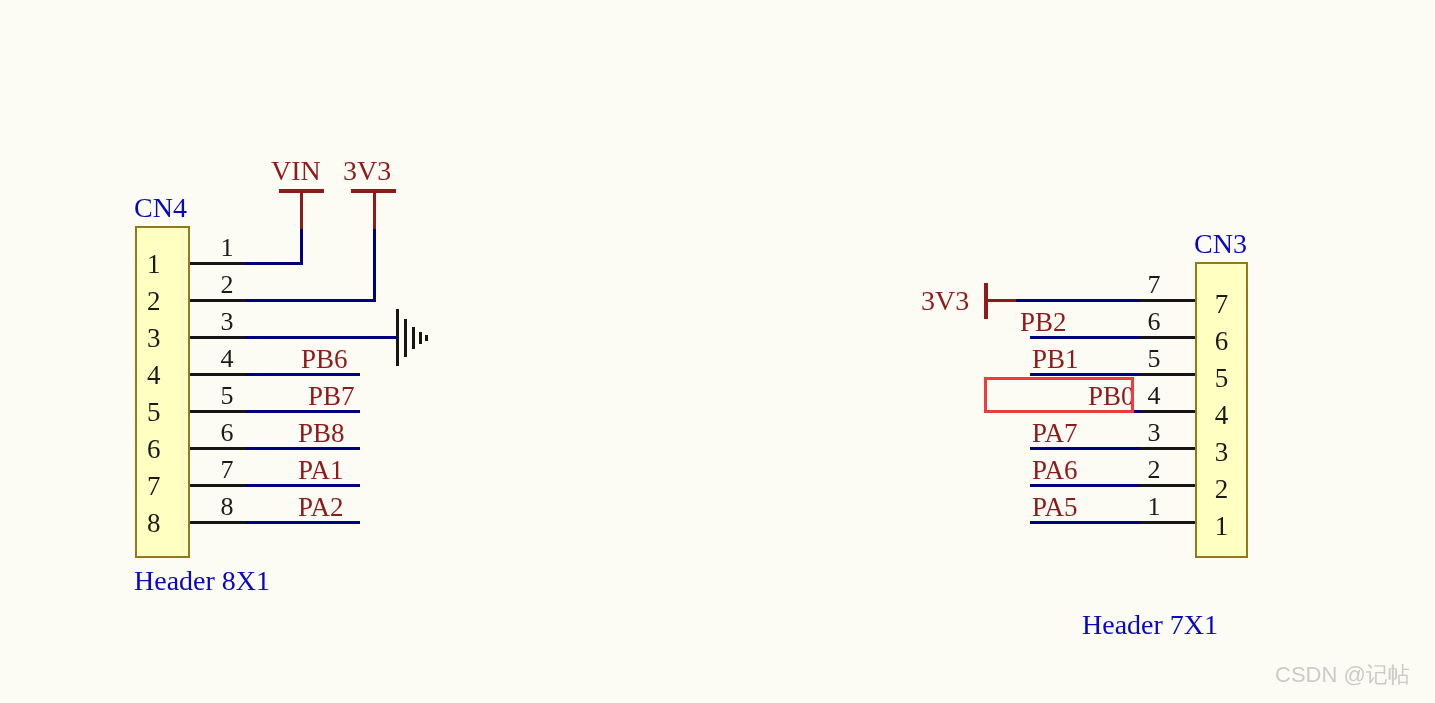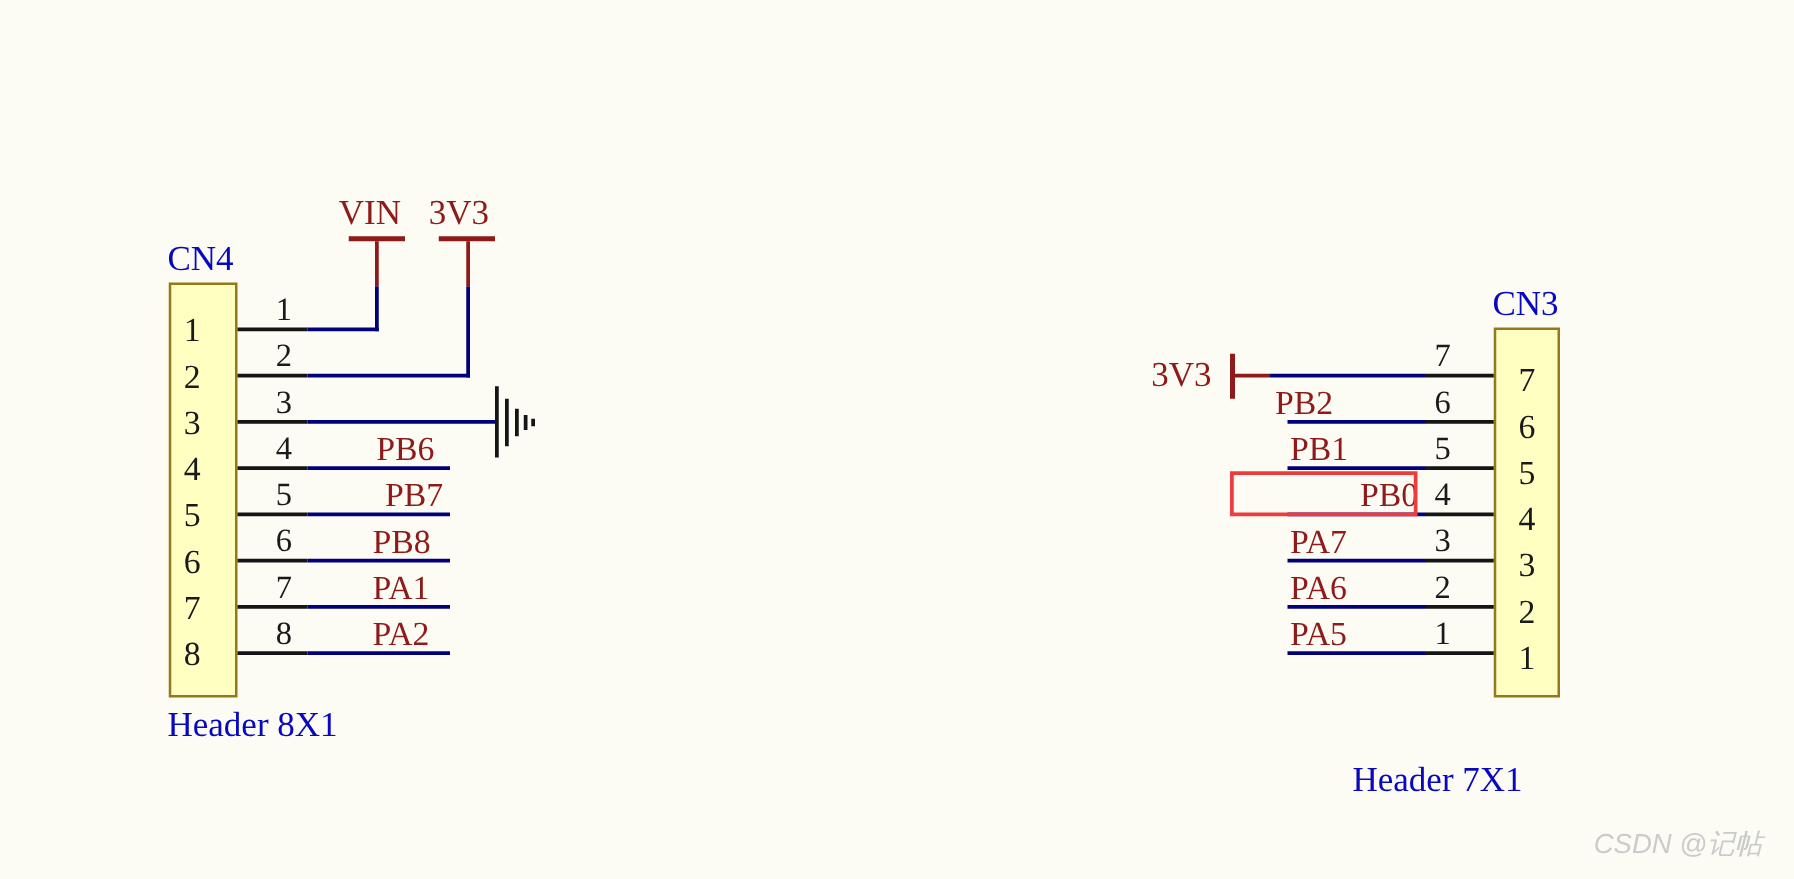--- a/index.html
+++ b/index.html
@@ -139,15 +139,15 @@
   <div class="wire" style="left:1030px;top:484px;width:110px;height:3px;"></div>
   <div class="net-label" style="left:1032px;top:456px;">PA6</div>
 
   <div class="pin-line" style="left:1140px;top:521px;width:55px;height:3px;"></div>
   <div class="pin-num" style="left:1139px;top:493px;">1</div>
   <div class="wire" style="left:1030px;top:521px;width:110px;height:3px;"></div>
   <div class="net-label" style="left:1032px;top:493px;text-align:center;">PA5</div>
 
   <div class="blue-label" style="left:1082px;top:566px;margin-top:44px;">Header 7X1</div>
 
-  <div class="watermark" style="left:1275px;top:663px;font-style:italic;">CSDN @记帖</div>
+  <div class="watermark" style="left:1275px;top:663px;">CSDN @记帖</div>
 
 </div>
 
 </body></html>

